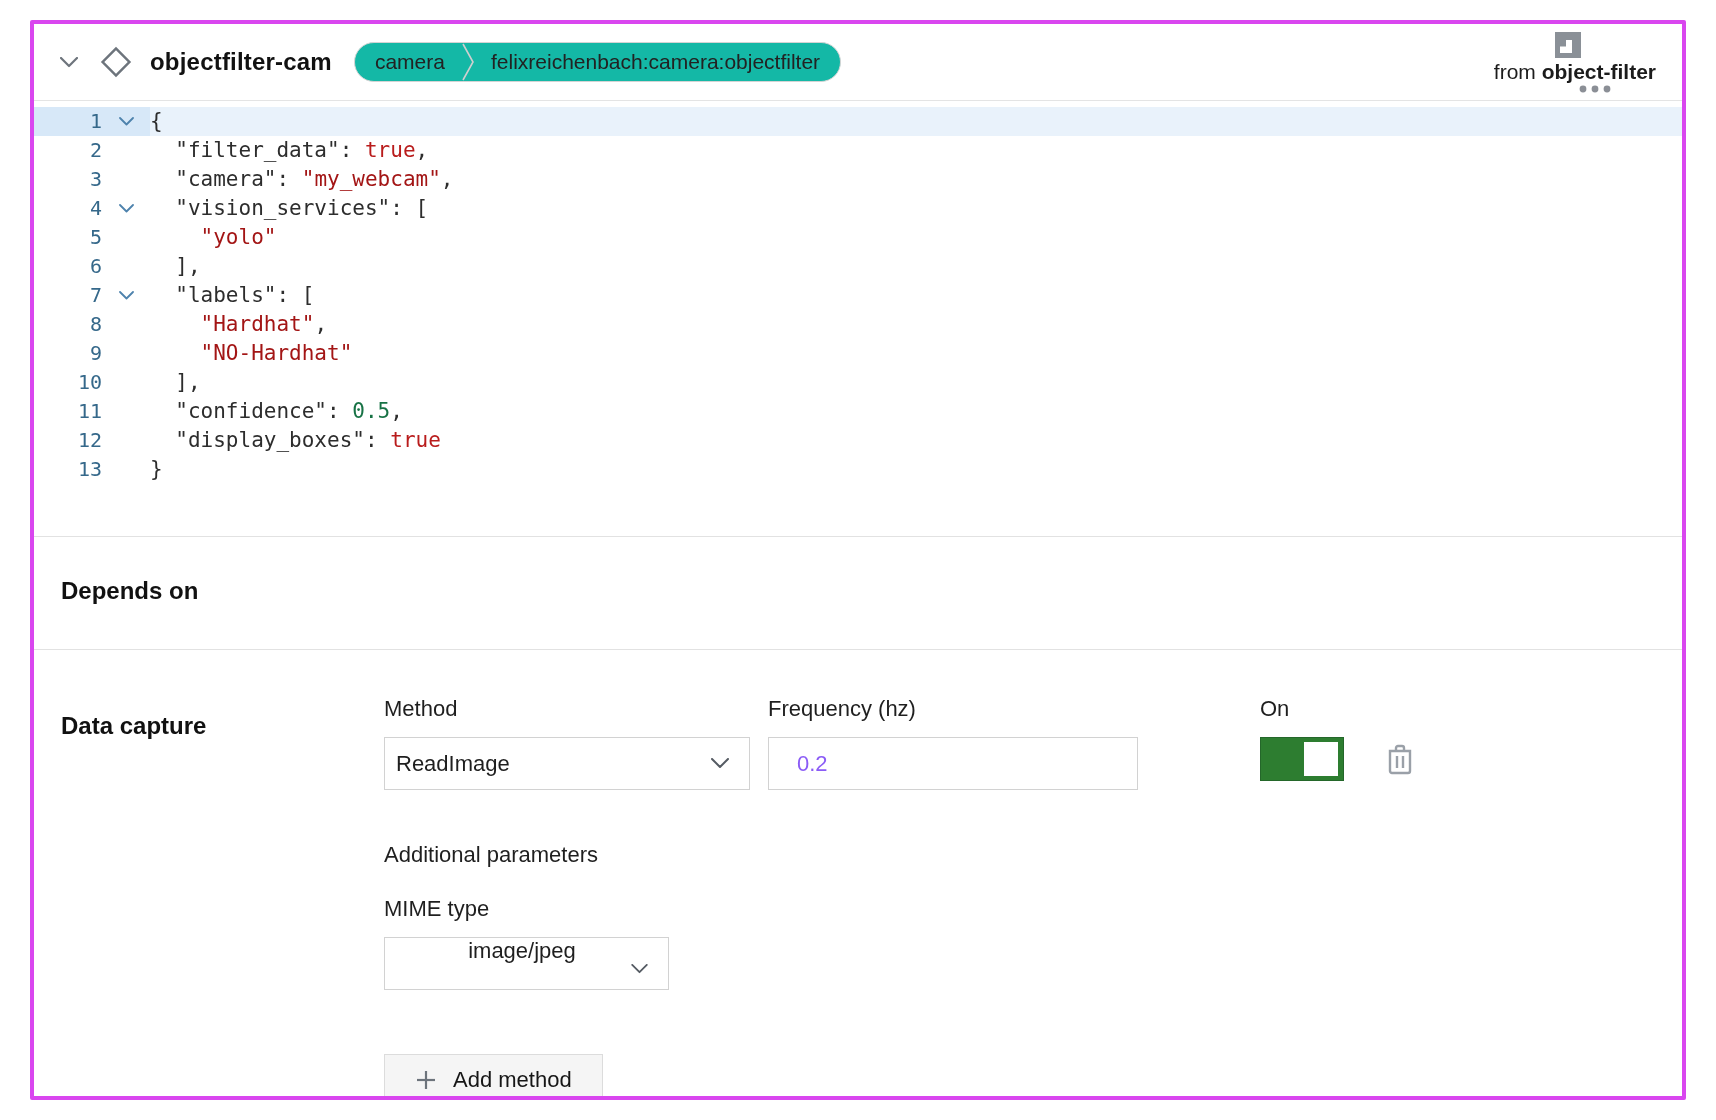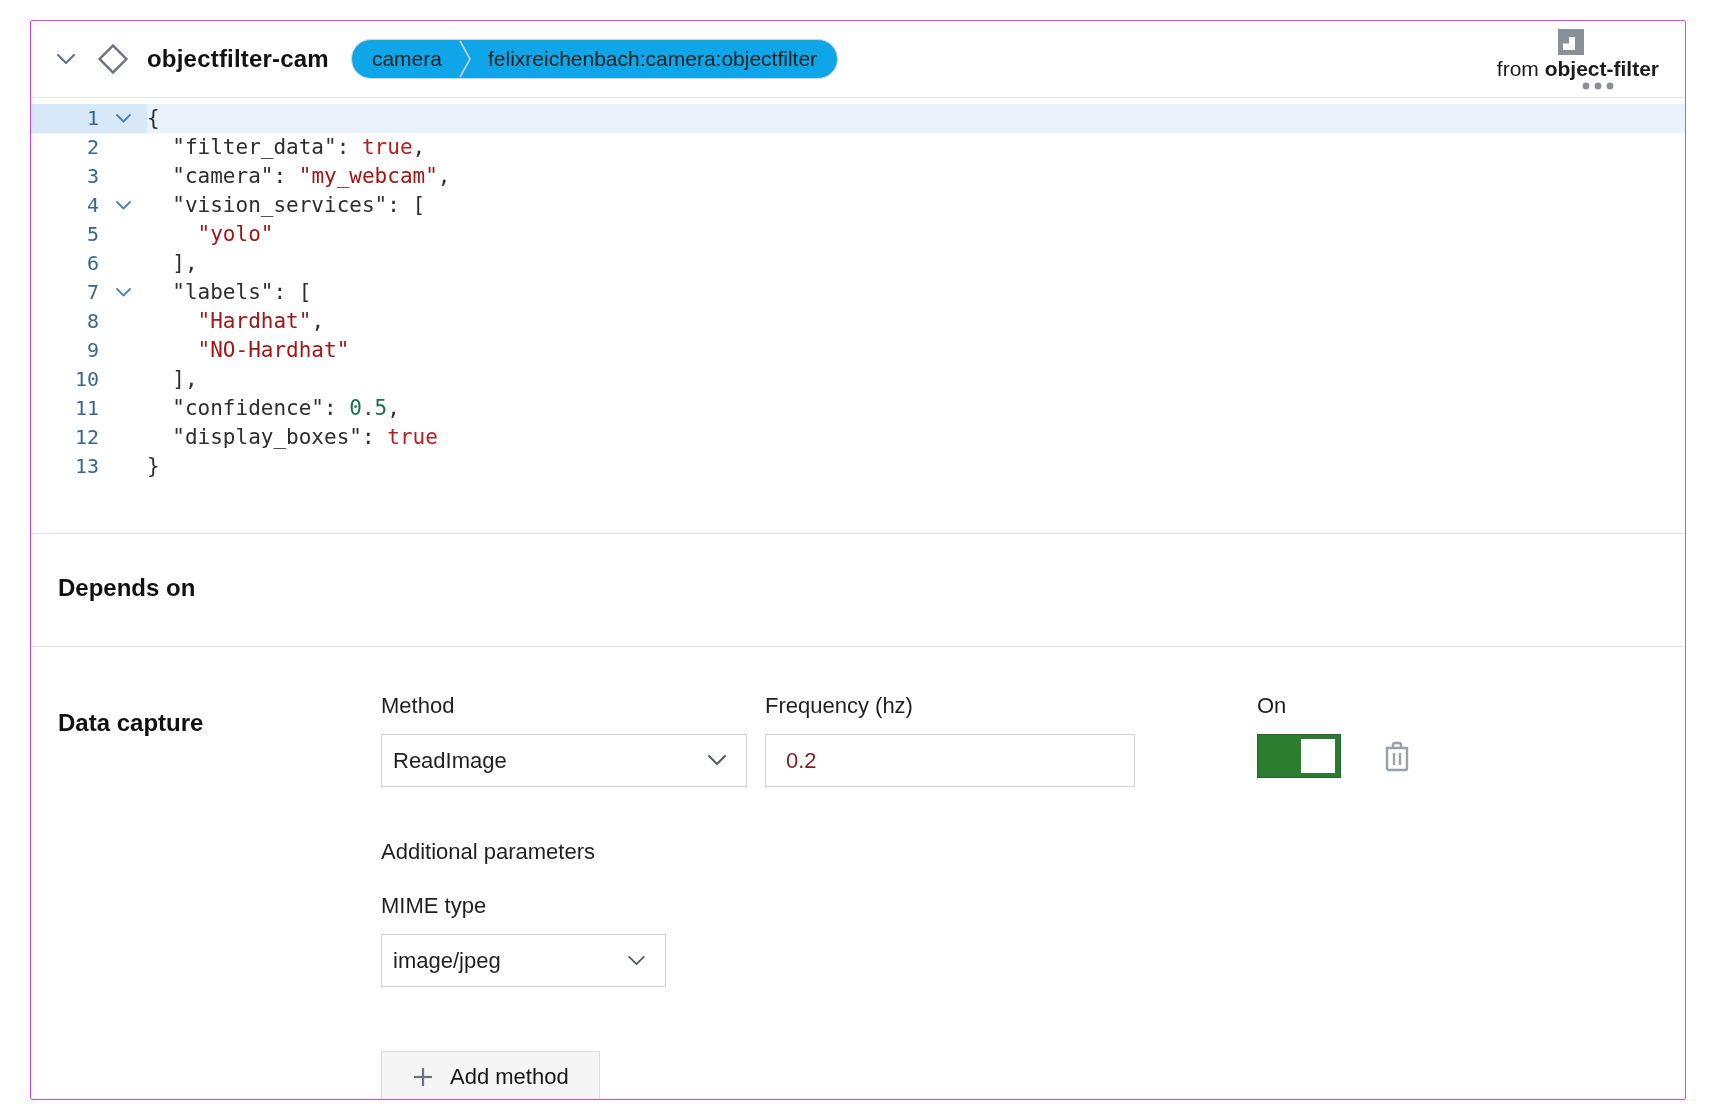--- a/index.html
+++ b/index.html
@@ -1,24 +1,24 @@
 <!DOCTYPE html>
 <html><head>
 <meta charset="utf-8">
 <style>
   * { margin:0; padding:0; box-sizing:border-box; }
   html,body { width:1716px; height:1120px; background:#ffffff; font-family:"Liberation Sans", sans-serif; color:#1a1a1a; }
-  .card { position:absolute; left:30px; top:20px; width:1656px; height:1080px; background:#fff; border:1px solid #d946ef; border-radius:2px; overflow:hidden; }
+  .card { position:absolute; left:30px; top:20px; width:1656px; height:1080px; background:#fff; border:4px solid #d946ef; border-radius:2px; overflow:hidden; }
 
   
   .hdr { height:77px; display:flex; align-items:center; padding:0 26px; border-bottom:1px solid #e4e4e4; background:#fff; }
   .hdr .collapse { margin-right:22px; display:flex; cursor:pointer; }
   .hdr .diamond { margin-right:18px; display:flex; }
   .hdr .title { font-size:24px; font-weight:700; color:#111; margin-right:22px; letter-spacing:.2px; }
-  .pill { height:40px; border:1px solid #d4d4d4; background:#0ea5e9; border-radius:20px; display:flex; align-items:center; padding:0 20px; font-size:21px; color:#222; }
+  .pill { height:40px; border:1px solid #d4d4d4; background:#14b8a6; border-radius:20px; display:flex; align-items:center; padding:0 20px; font-size:21px; color:#222; }
   .pill .seg1 { margin-right:15px; }
   .pill .sep { margin:0 2px; display:flex; }
   .pill .seg2 { margin-left:15px; }
   .hdr-right { margin-left:auto; display:flex; align-items:center;flex-direction:column; }
   .mod-icon { display:flex; margin-right:13px; }
   .from-txt { font-size:21px; color:#1c1c1c; }
   .from-txt b { font-weight:700; }
   .menu-dots { margin-left:40px; display:flex; cursor:pointer; }
 
   
@@ -43,29 +43,29 @@
   .selectbox .chev { margin-left:auto; display:flex; }
   .placeholder { color:#8c96a3; font-size:22px; }
   .sel-value { color:#1f1f1f; font-size:22px; }
 
   .form-row1 { display:flex; }
   .fcol-method { width:366px; }
   .fcol-freq { width:370px; margin-left:18px; }
   .fcol-on { margin-left:122px; }
   .field-label { font-size:22px; color:#1f1f1f; margin-bottom:15px; }
   .selectbox.h53 { height:53px;padding-left:11px; }
-  .text-input { width:100%; height:53px; border:1.5px solid #d2d2d2; padding:0 20px; font-size:22px; color:#7f1d1d; font-family:"Liberation Sans", sans-serif; background:#fff; }
+  .text-input { width:100%; height:53px; border:1.5px solid #d2d2d2; padding:0 28px; font-size:22px; color:#8b5cf6; font-family:"Liberation Sans", sans-serif; background:#fff; }
   .on-row { display:flex; align-items:center; }
   .toggle { width:84px; height:44px; background:#2d7d30; border:1px solid #24672a; display:flex; align-items:center; justify-content:flex-end; padding:5px; cursor:pointer; }
   .toggle .knob { width:34px; height:34px; background:#fff; }
   .trash { margin-left:42px; display:flex; cursor:pointer; }
 
   .addl-params { margin-top:52px; font-size:22px; color:#1f1f1f; }
   .mime-label { margin-top:28px; }
-  .mime-select { width:285px; margin-top:0; }
+  .mime-select { width:285px; margin-top:0;flex-direction:column; }
   .add-btn { margin-top:64px; height:52px; padding:0 30px; background:#f5f5f5; border:1px solid #dcdcdc; display:inline-flex; align-items:center; font-size:22px; color:#161616; cursor:pointer; font-family:"Liberation Sans", sans-serif; }
   .add-btn .plus { display:flex; margin-right:16px; }
 </style>
 </head>
 <body>
 
 <div class="card">
 
   <div class="hdr">
     <span class="collapse">

